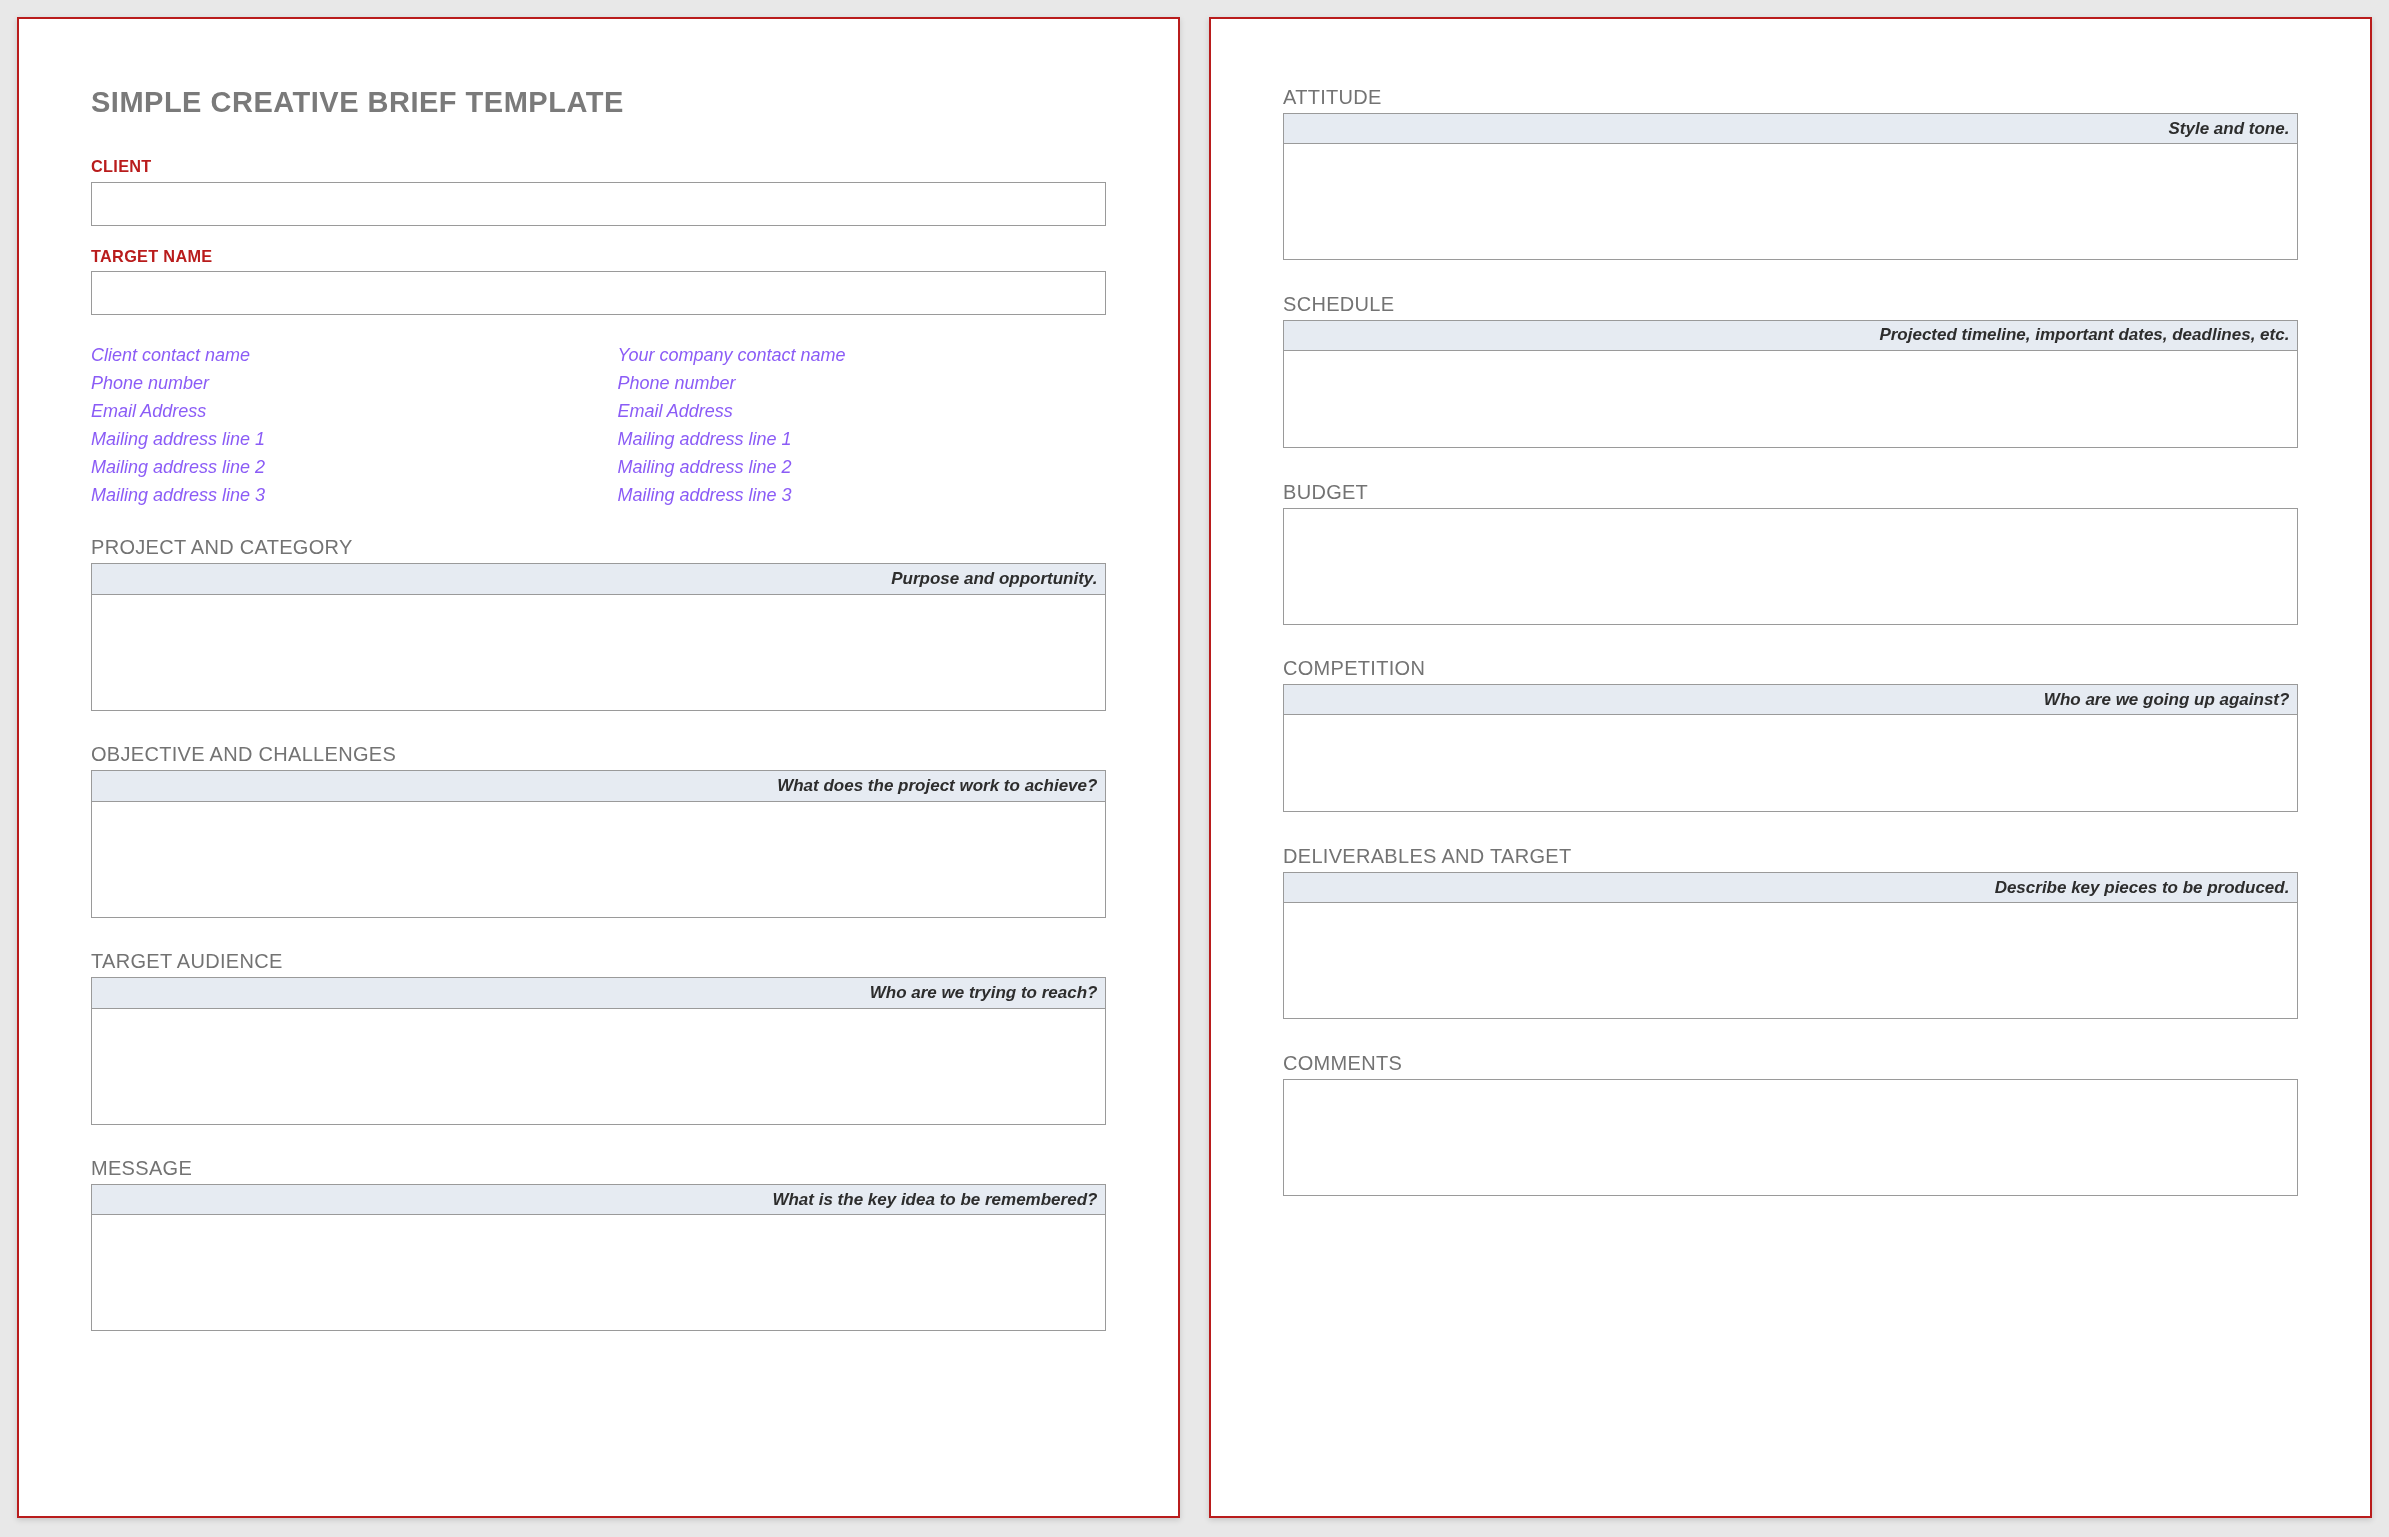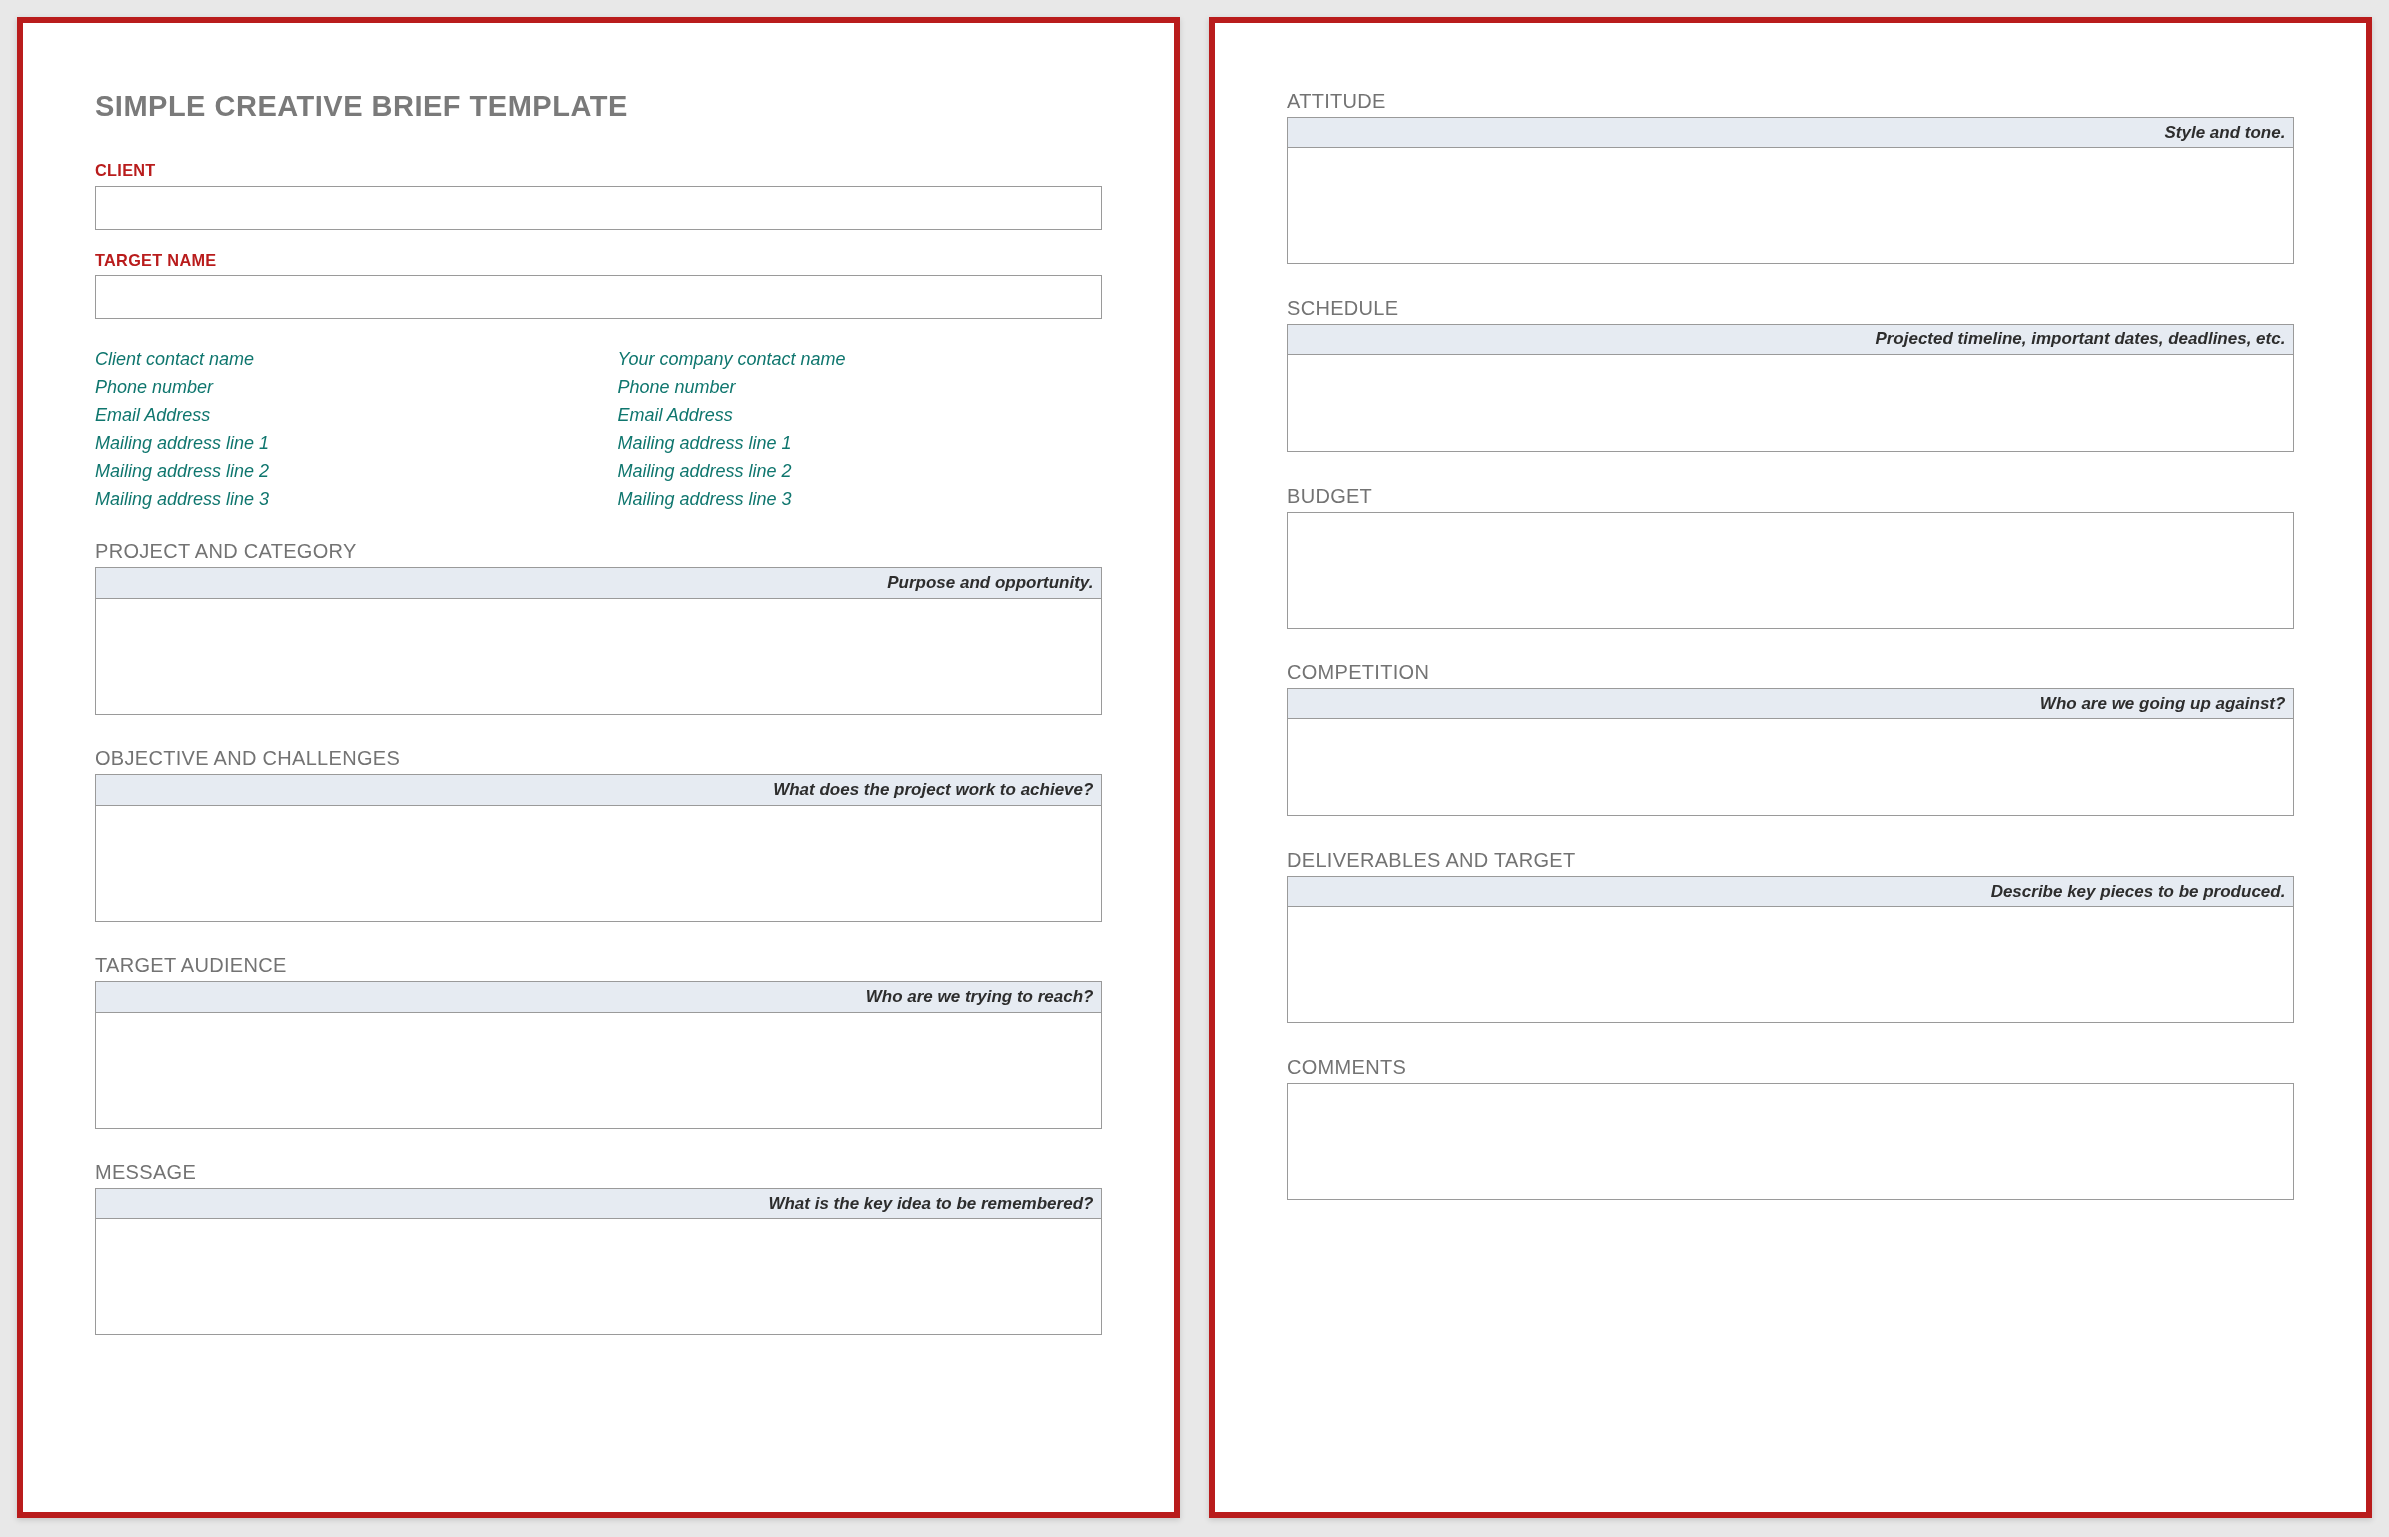--- a/index.html
+++ b/index.html
@@ -8,21 +8,21 @@
     font-family: "Century Gothic", "Futura", "Avenir", "Trebuchet MS", sans-serif;
     padding: 17px;
     display: flex;
     gap: 29px;
     justify-content: center;
   }
   .page {
     background: #fff;
     width: 1176px;
     min-height: 1501px;
-    border: 6px solid #b91c1c;
+    border: 2px solid #b91c1c;
     box-shadow: 0 1.9px 5.7px rgba(0,0,0,0.15);
     padding: 67px 72px 48px 72px;
   }
   .doc-title {
     font-size: 29px;
     font-weight: 700;
     color: #7a7a7a;
     letter-spacing: 0.5px;
     margin-bottom: 38px;
   }
@@ -45,21 +45,21 @@
   }
   .contacts-row {
     display: flex;
     gap: 38px;
     margin-top: 5.7px;
     margin-bottom: 27px;
   }
   .contact-col {
     flex: 1;
     font-style: italic;
-    color: #0f766e;
+    color: #8b5cf6;
     font-size: 18px;
     line-height: 1.55;
   }
   .section-label {
     font-size: 20px;
     font-weight: 400;
     color: #737373;
     letter-spacing: 0.3px;
     margin-bottom: 3.8px;
   }

